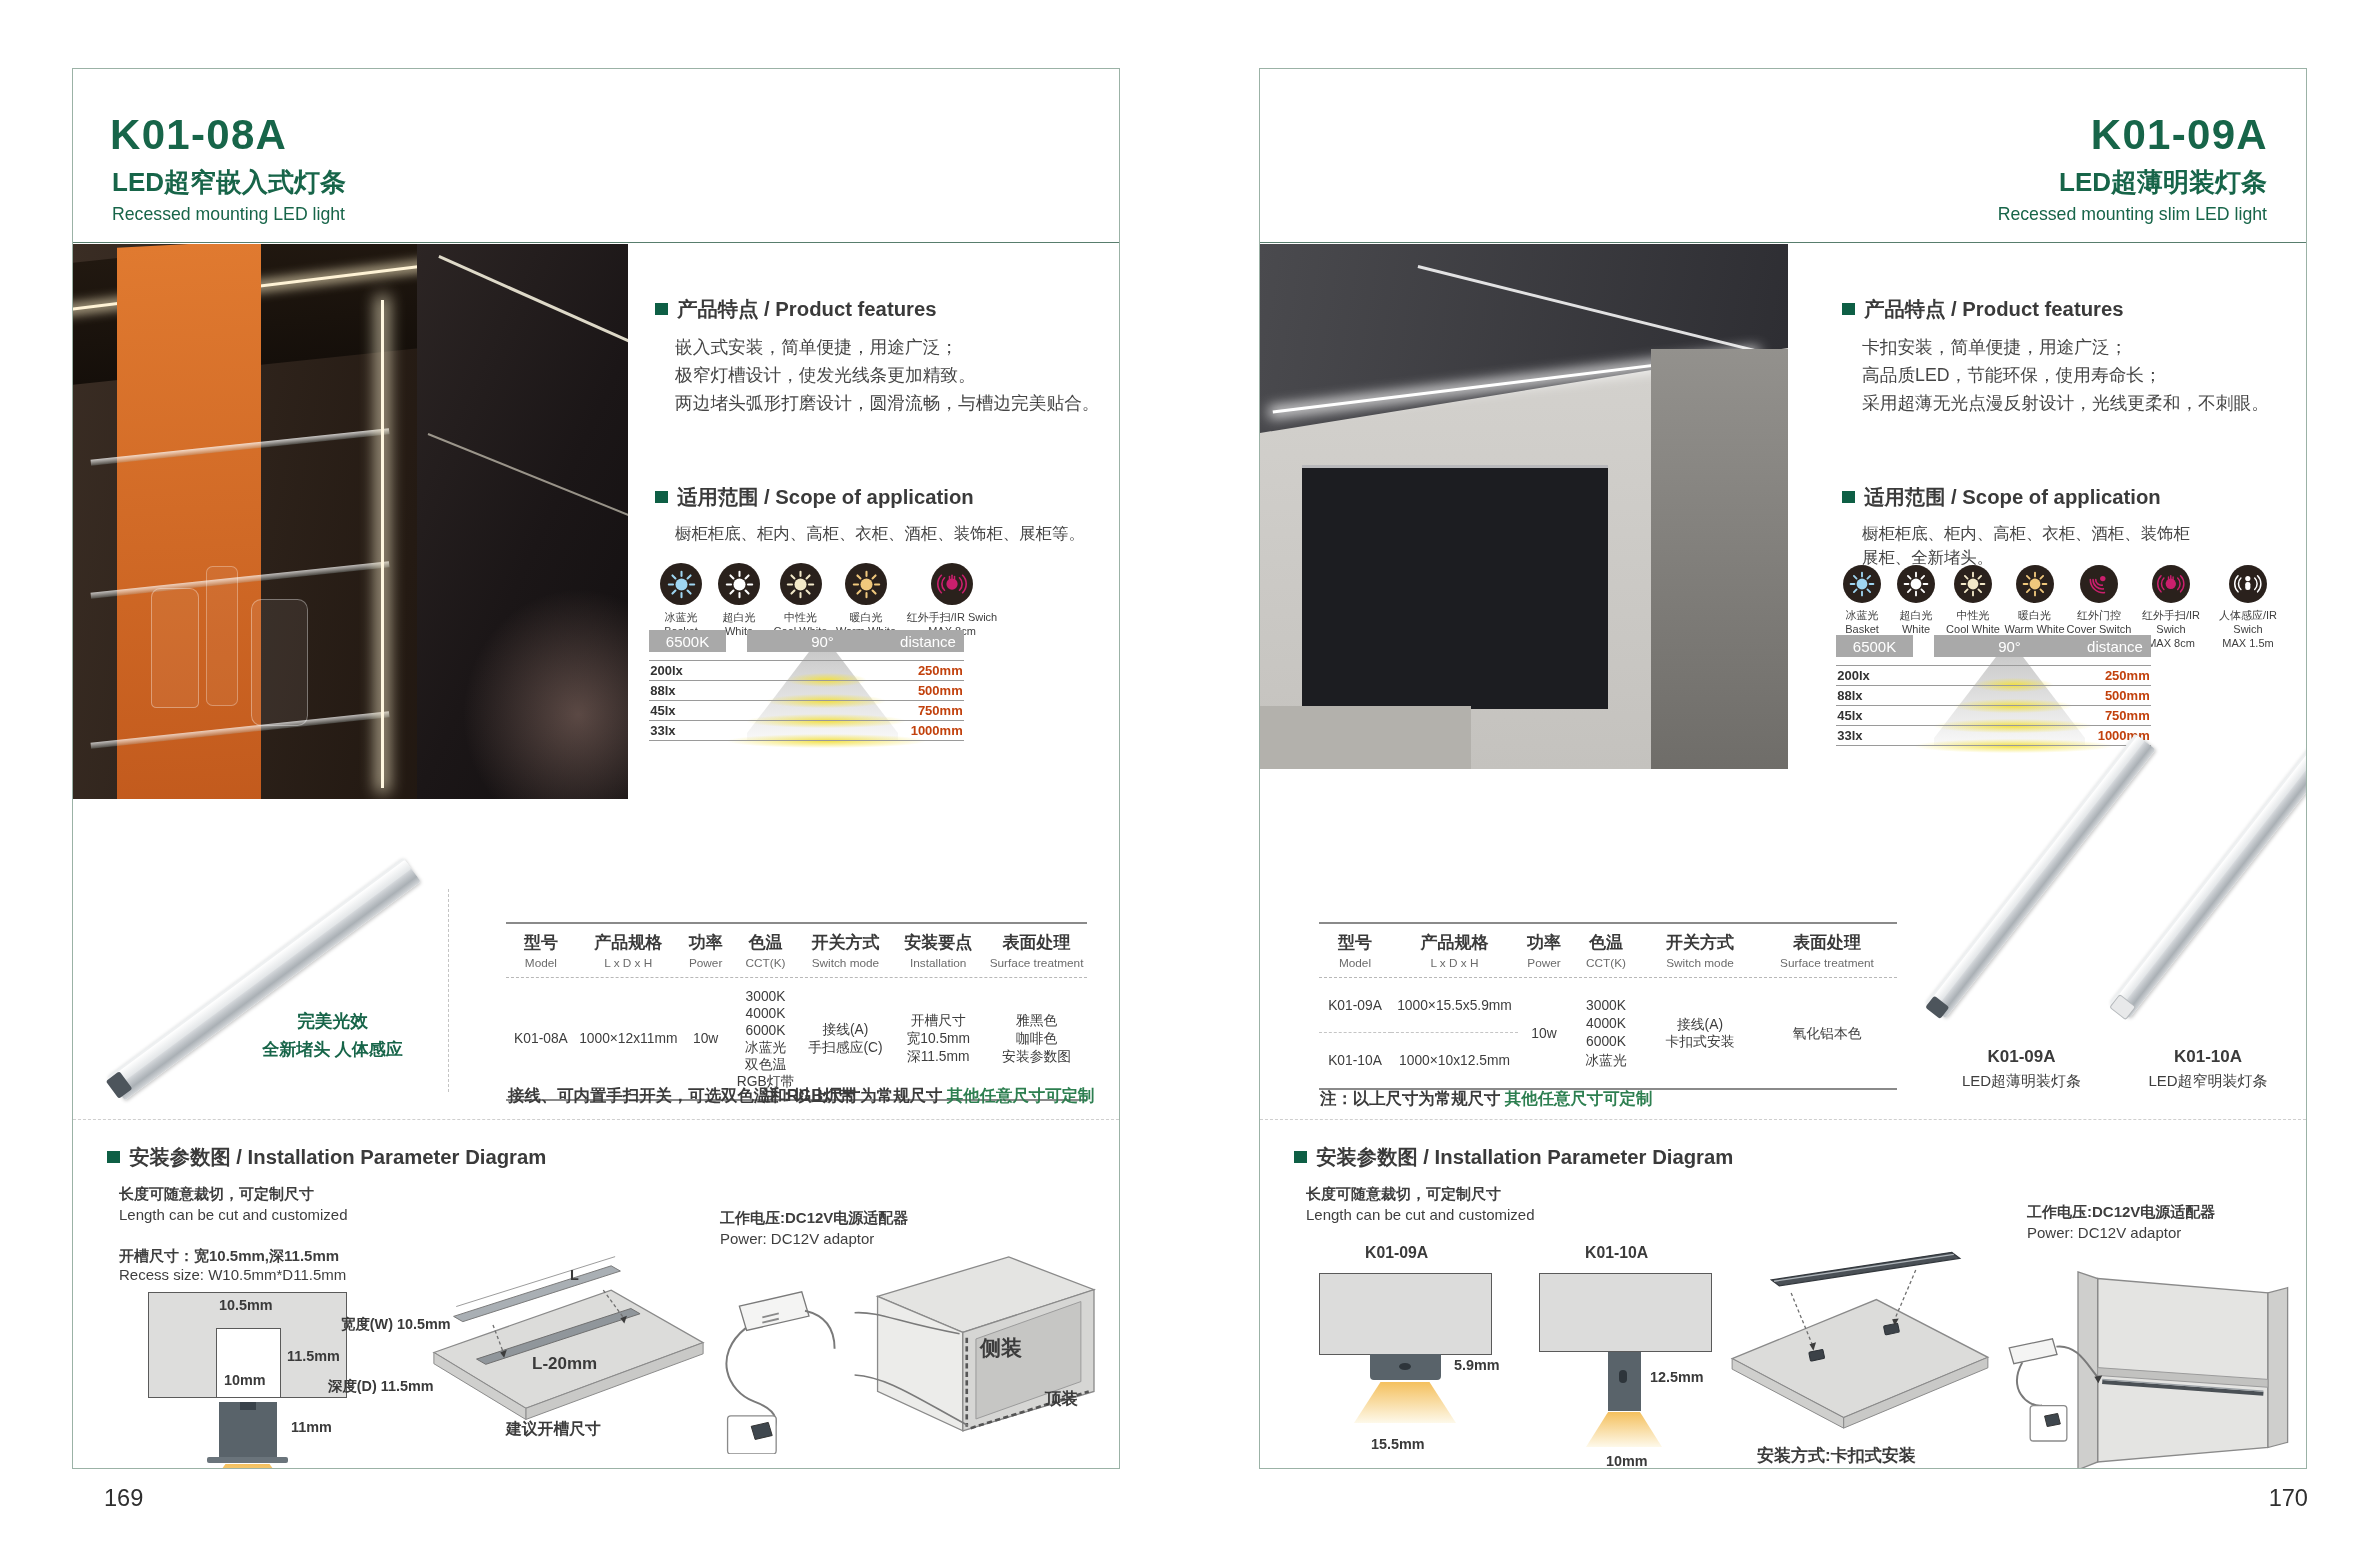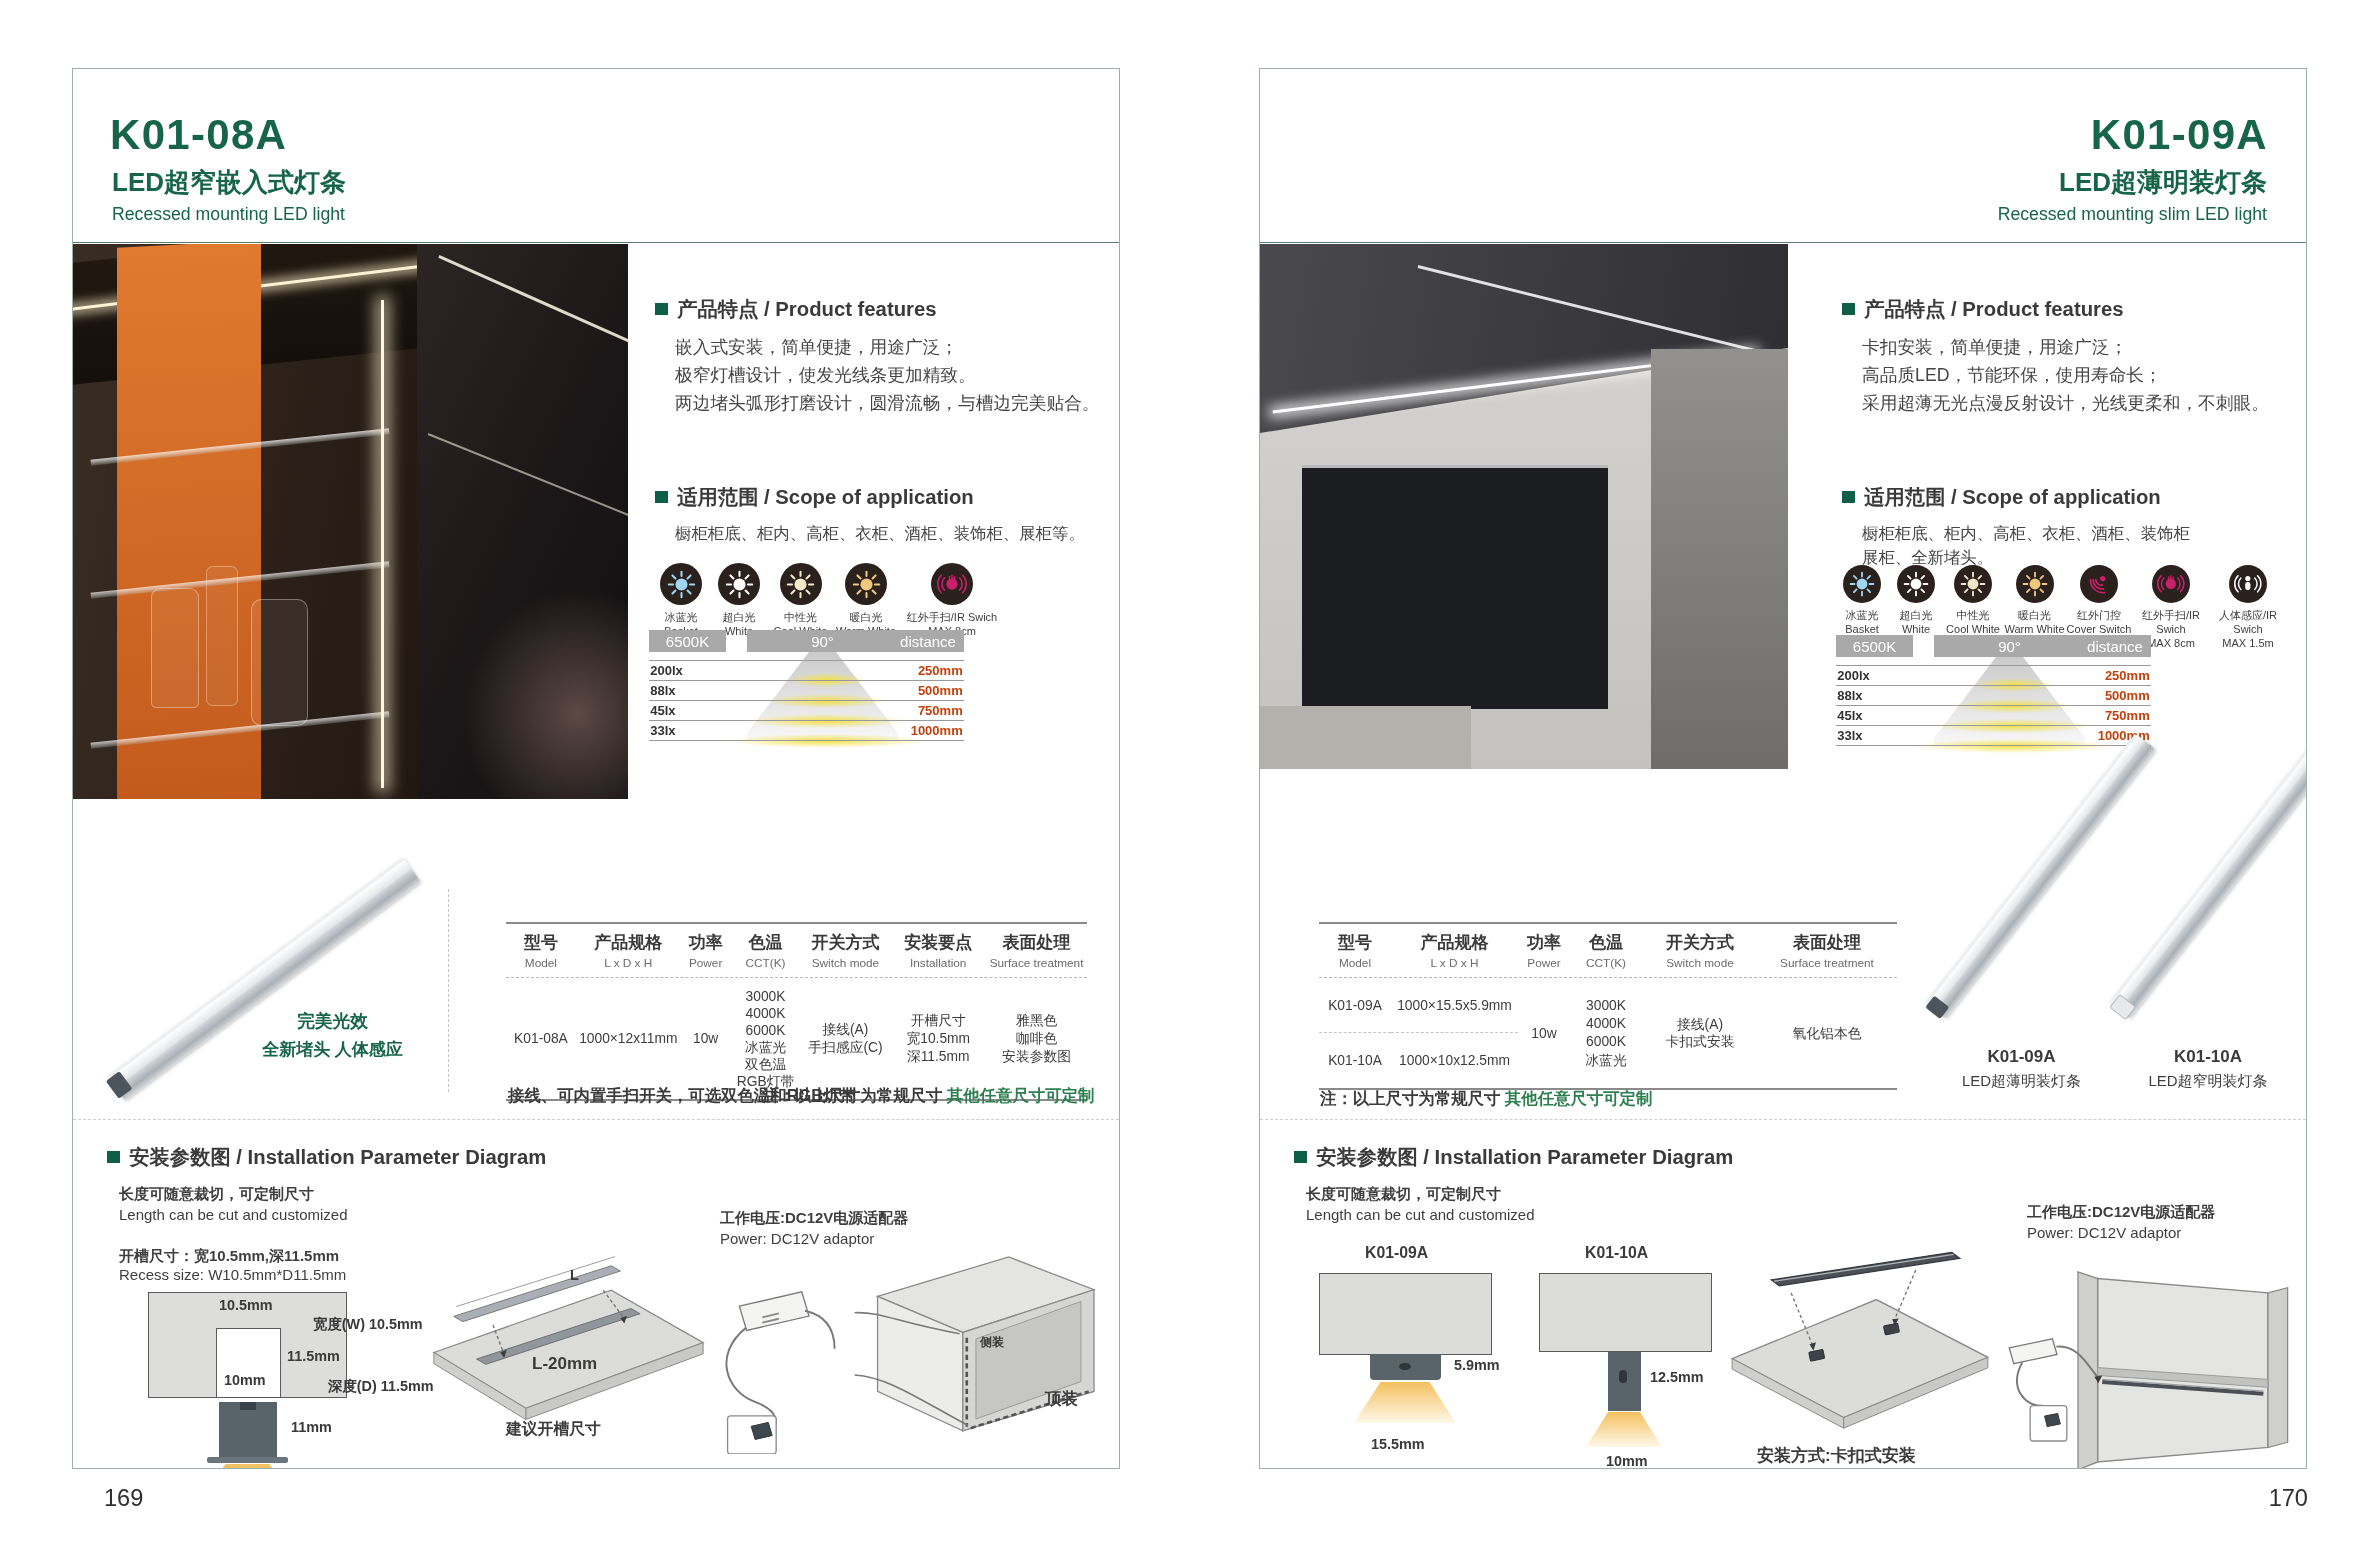--- a/index.html
+++ b/index.html
@@ -294,21 +294,21 @@
     <div class="dim" style="left:152px;top:63px;">11.5mm</div>
     <div class="dim" style="left:89px;top:87px;">10mm</div>
     <div class="abs" style="left:84px;top:117px;width:58px;height:56px;background:#59636a;"></div>
     <div class="abs" style="left:105px;top:117px;width:15.8px;height:7.9px;background:#39424a;"></div>
     <div class="abs" style="left:72px;top:172px;width:81px;height:5.9px;background:#6a747b;border-radius:2px;"></div>
     <div class="dim" style="left:156px;top:134px;">11mm</div>
     <div class="abs" style="left:60px;top:179px;width:105px;height:43px;clip-path:polygon(29% 0,71% 0,100% 100%,0 100%);background:linear-gradient(rgba(243,185,76,.9),rgba(248,225,150,.2));"></div>
 
   </div>
 
-  <div class="dim" style="left:240px;top:1246px;font-weight:bold;text-align:right;">宽度(W) 10.5mm</div>
+  <div class="dim" style="left:268px;top:1246px;font-weight:bold;text-align:right;">宽度(W) 10.5mm</div>
   <div class="dim" style="left:255px;top:1308px;font-weight:bold;">深度(D) 11.5mm</div>
 
   <div class="abs" style="left:341px;top:1185px;width:309px;height:197px;">
     <svg width="309" height="197" viewBox="0 0 470 300">
       <polygon points="30,150 300,55 440,135 170,235" fill="#dcdcda" stroke="#8a8a8a" stroke-width="2"></polygon>
       <polygon points="170,235 440,135 440,152 170,252" fill="#c9c9c7" stroke="#8a8a8a" stroke-width="1.5"></polygon>
       <polygon points="30,150 170,235 170,252 30,167" fill="#cfcfcd" stroke="#8a8a8a" stroke-width="1.5"></polygon>
       <polygon points="95,160 330,83 344,91 109,168" fill="#90969b" stroke="#6f6f6f" stroke-width="1.5"></polygon>
       <polygon points="60,95 300,18 314,26 74,103" fill="#a9afb4" stroke="#7a7a7a" stroke-width="1.5"></polygon>
       <line x1="64" y1="80" x2="306" y2="4" stroke="#9a9a9a" stroke-width="1.5"></line>
@@ -341,21 +341,21 @@
     <svg width="263" height="223" viewBox="0 0 400 340">
       <polygon points="40,95 240,35 370,85 170,150" fill="#e4e4e2" stroke="#8a8a8a" stroke-width="2"></polygon>
       <polygon points="40,95 170,150 170,300 40,240" fill="#ececea" stroke="#8a8a8a" stroke-width="2"></polygon>
       <polygon points="170,150 370,85 370,240 170,300" fill="#d6d6d4" stroke="#8a8a8a" stroke-width="2"></polygon>
       <polygon points="190,160 350,103 350,225 190,282" fill="#c6c6c4" stroke="#9a9a9a" stroke-width="1.5"></polygon>
       <line x1="176" y1="158" x2="176" y2="294" stroke="#555" stroke-width="4" stroke-dasharray="8 5"></line>
       <line x1="182" y1="296" x2="362" y2="240" stroke="#555" stroke-width="4" stroke-dasharray="8 5"></line>
       <path d="M5,120 C 45,118 70,135 165,152" fill="none" stroke="#7a7a7a" stroke-width="2.5"></path>
       <path d="M5,215 C 55,218 100,250 178,292" fill="none" stroke="#7a7a7a" stroke-width="2.5"></path>
     </svg>
-    <div class="cap" style="left:129px;top:100px;font-size:12px;">侧装</div>
+    <div class="cap" style="left:129px;top:100px;font-size:21px;">侧装</div>
     <div class="cap" style="left:194px;top:154px;font-size:16.4px;">顶装</div>
   </div>
 
 </div>
 <div class="page-num" style="left:104px;top:1485px;">169</div>
 
 <div class="page" style="left:1259px;">
 
   <div class="abs green model-title" style="right:38px;top:45px;text-align:right;">K01-09A</div>
   <div class="abs green cn-sub" style="right:39px;top:100px;text-align:right;">LED超薄明装灯条</div>

